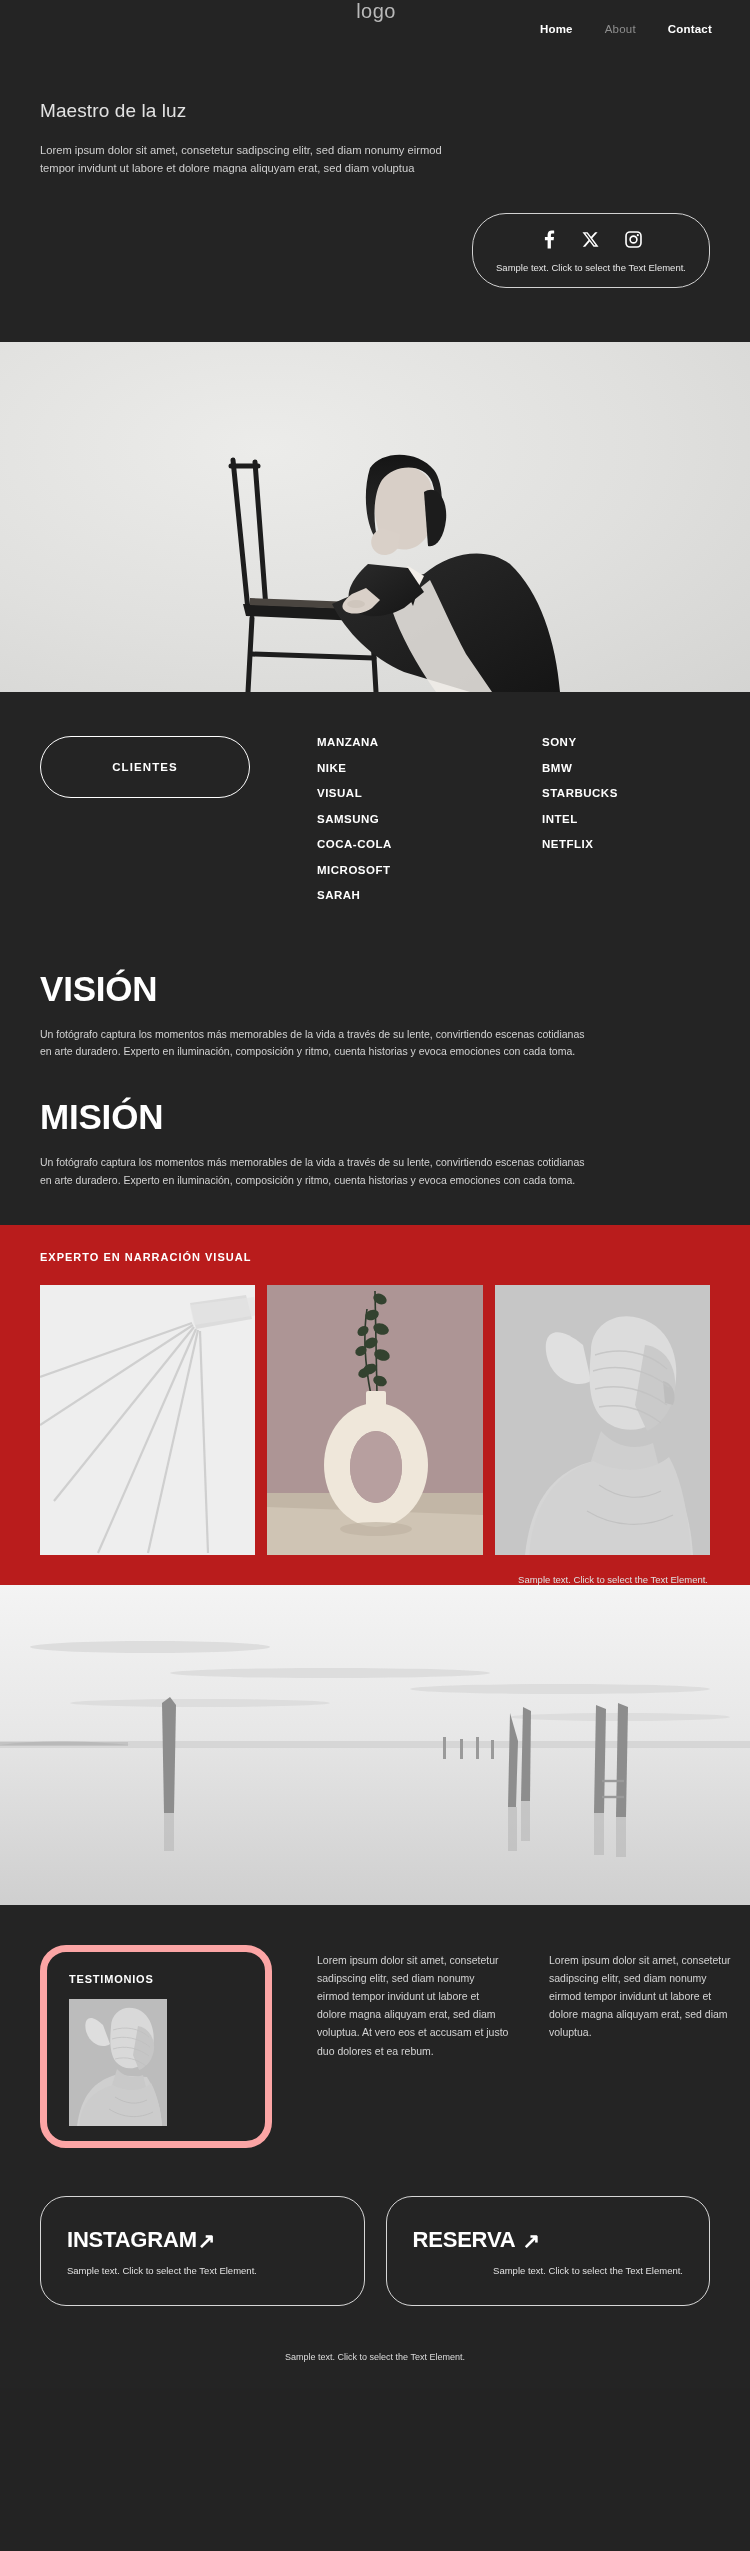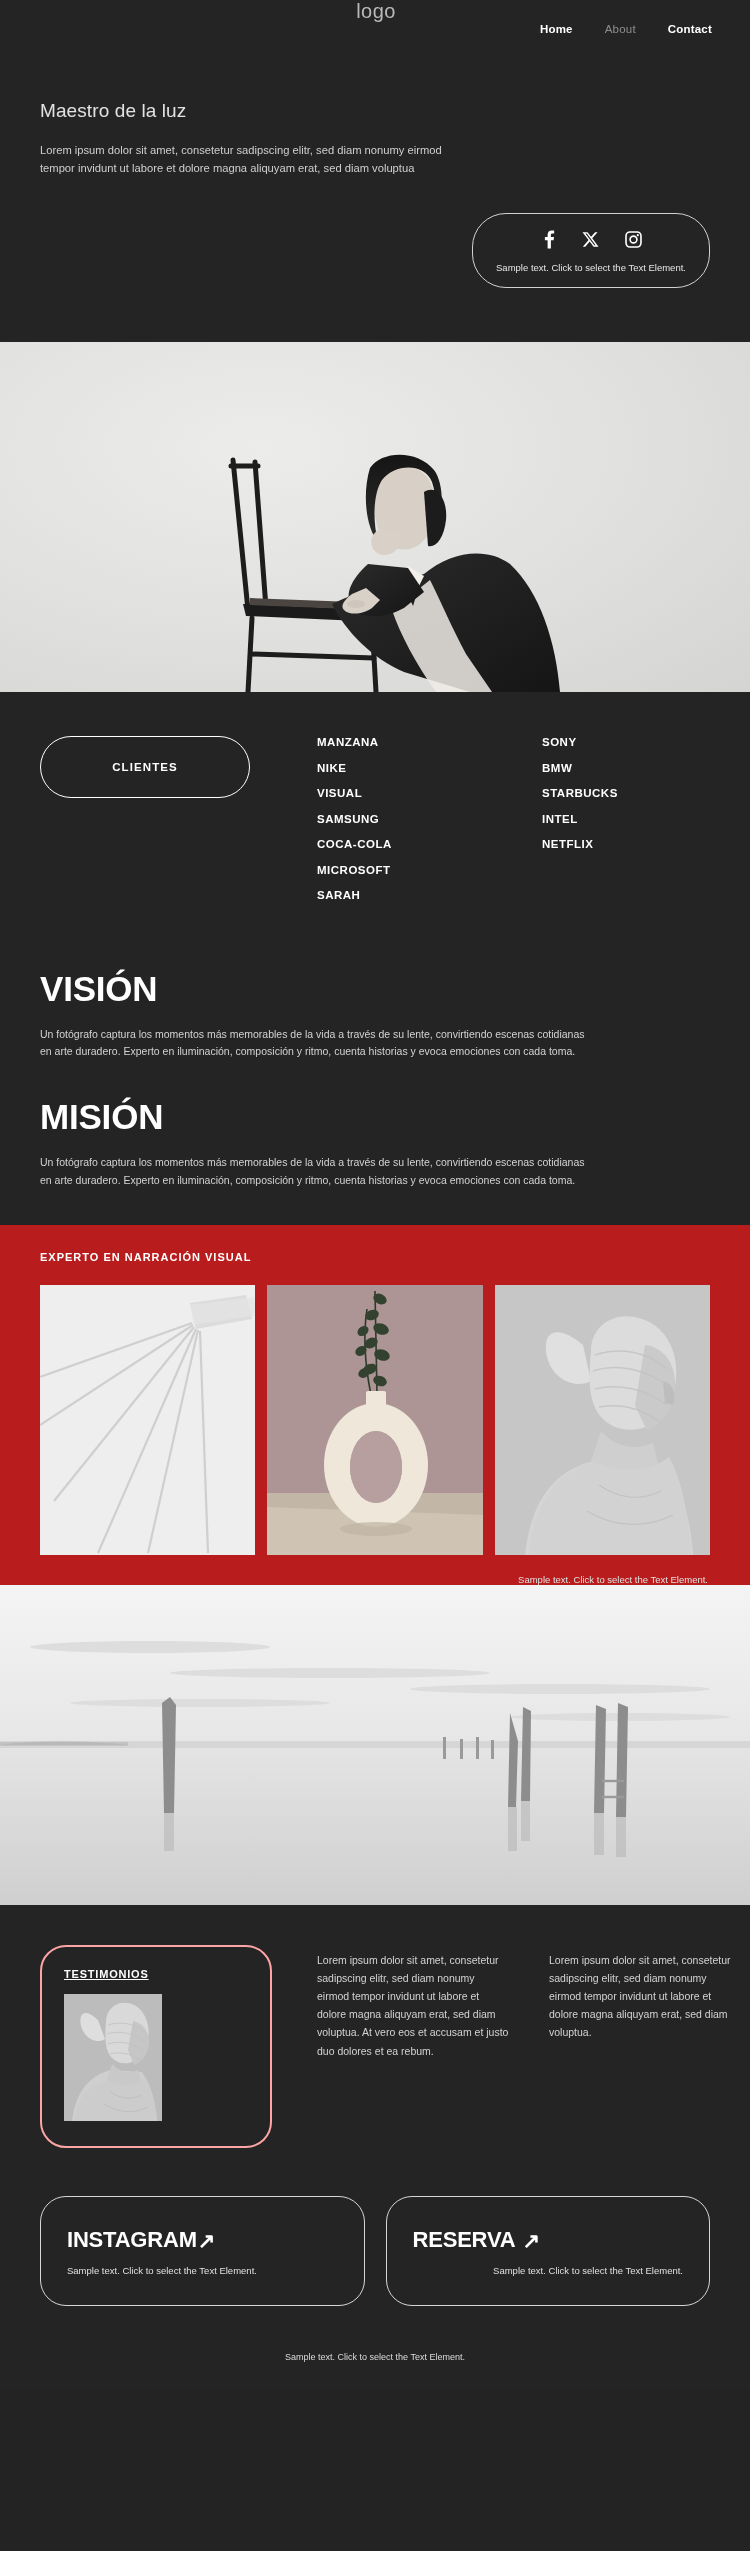--- a/index.html
+++ b/index.html
@@ -93,22 +93,22 @@
     text-align:right; font-size:9.5px; color:#e0e0e0; padding:19px 2px 0 0;
   }
 
   
   .landscape { width:750px; height:320px; position:relative; overflow:hidden;
     background:linear-gradient(180deg,#f3f3f3 0%,#eaeaea 36%,#e3e3e3 56%,#d2d2d2 100%); }
 
   
   .testi { background:#242424; padding:40px 40px 0 40px; display:flex; }
   .testi-card {
-    width:232px; border:2px solid #fca5a5; border-radius:26px;
-    padding:21px 22px 26px 22px; flex:none; height:203px;text-decoration:underline;
+    width:232px; border:7px solid #fca5a5; border-radius:26px;
+    padding:21px 22px 26px 22px; flex:none; height:203px;
   }
   .testi-card h4 { font-size:11px; font-weight:700; letter-spacing:.8px; margin-bottom:14px; }
   .testi-photo {
     width:98px; height:127px;
     background:linear-gradient(165deg,#c9c9c9 0%,#b6b6b6 45%,#9e9e9e 100%);
     position:relative; overflow:hidden;
   }
   .testi-cols { display:flex; margin-left:45px; gap:40px; padding-top:6px; }
   .testi-col { width:192px; font-size:10.5px; line-height:1.72; color:#d3d3d3; }
 

